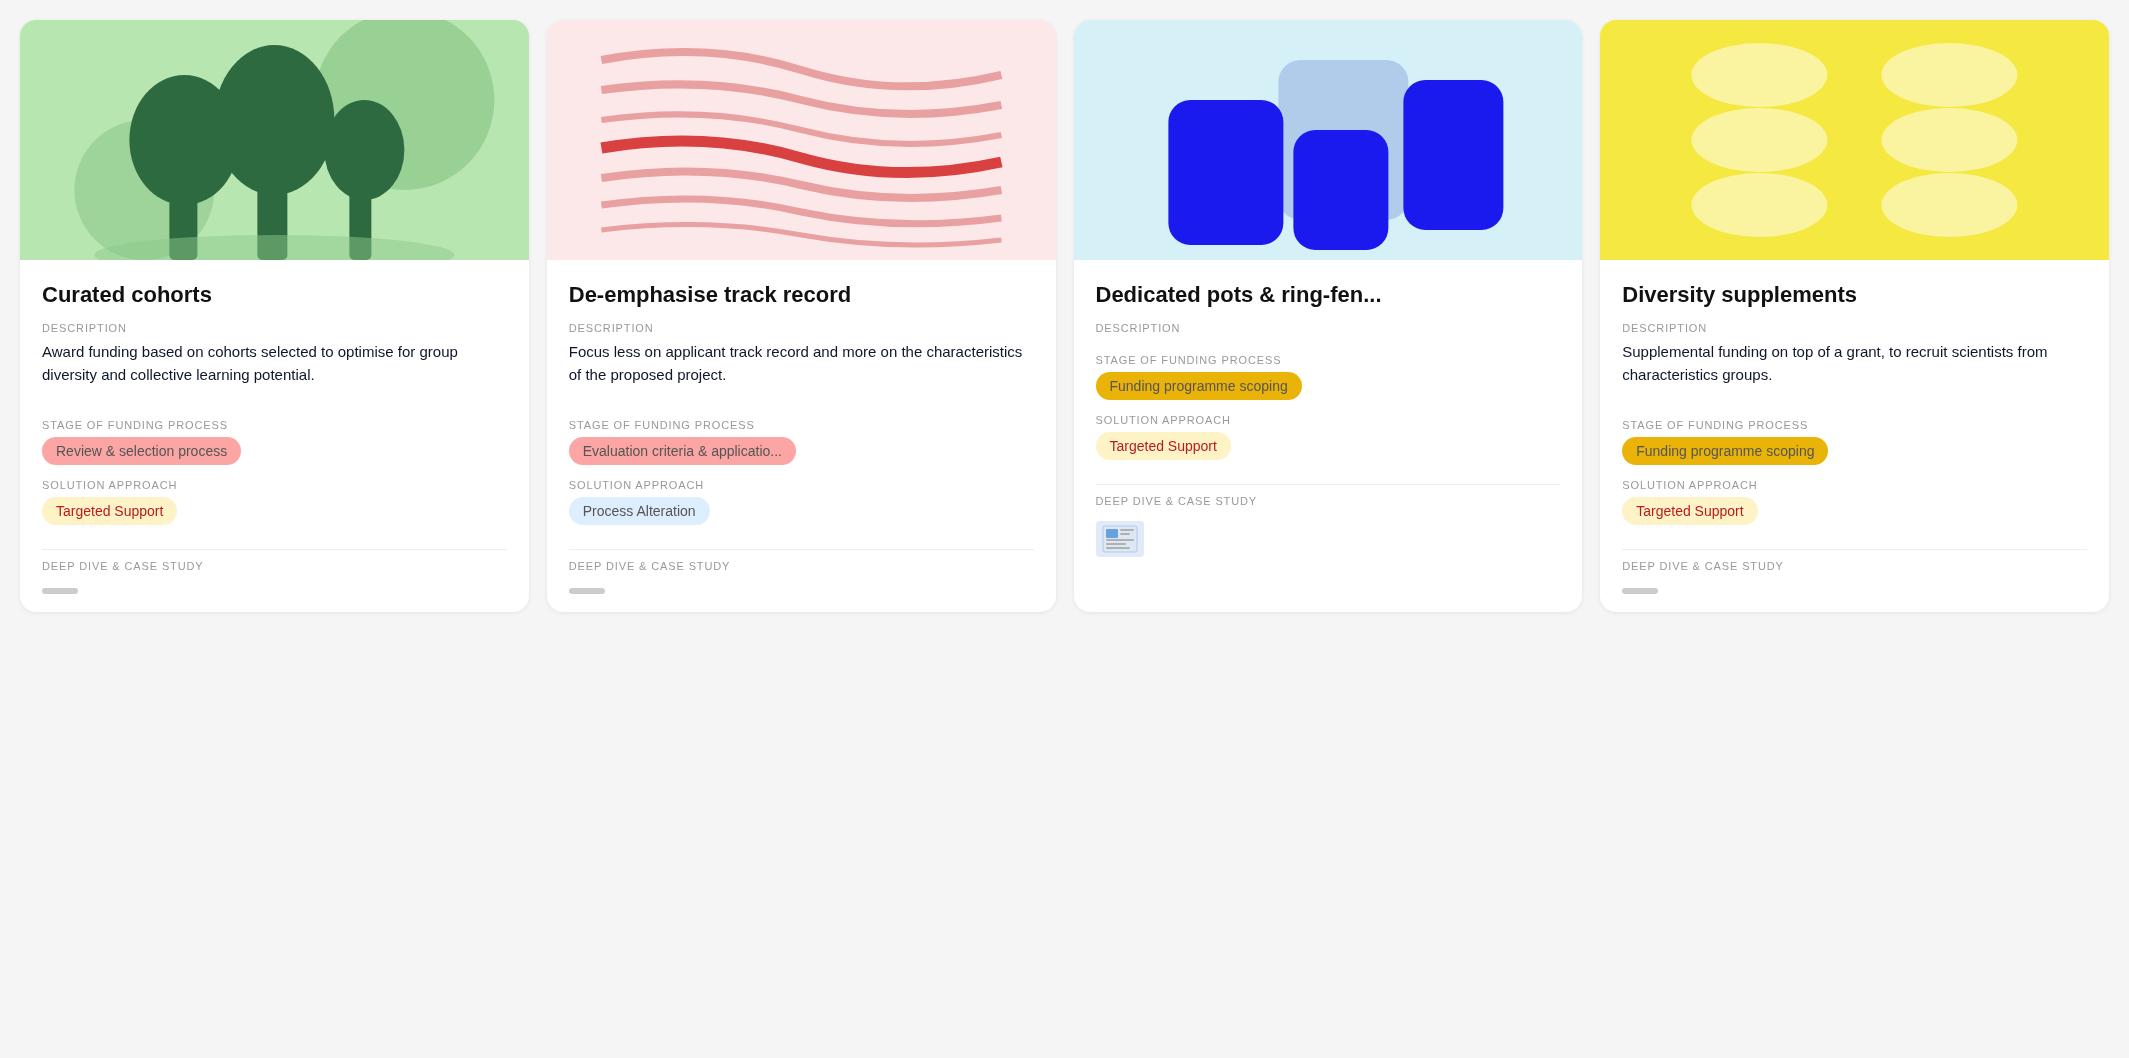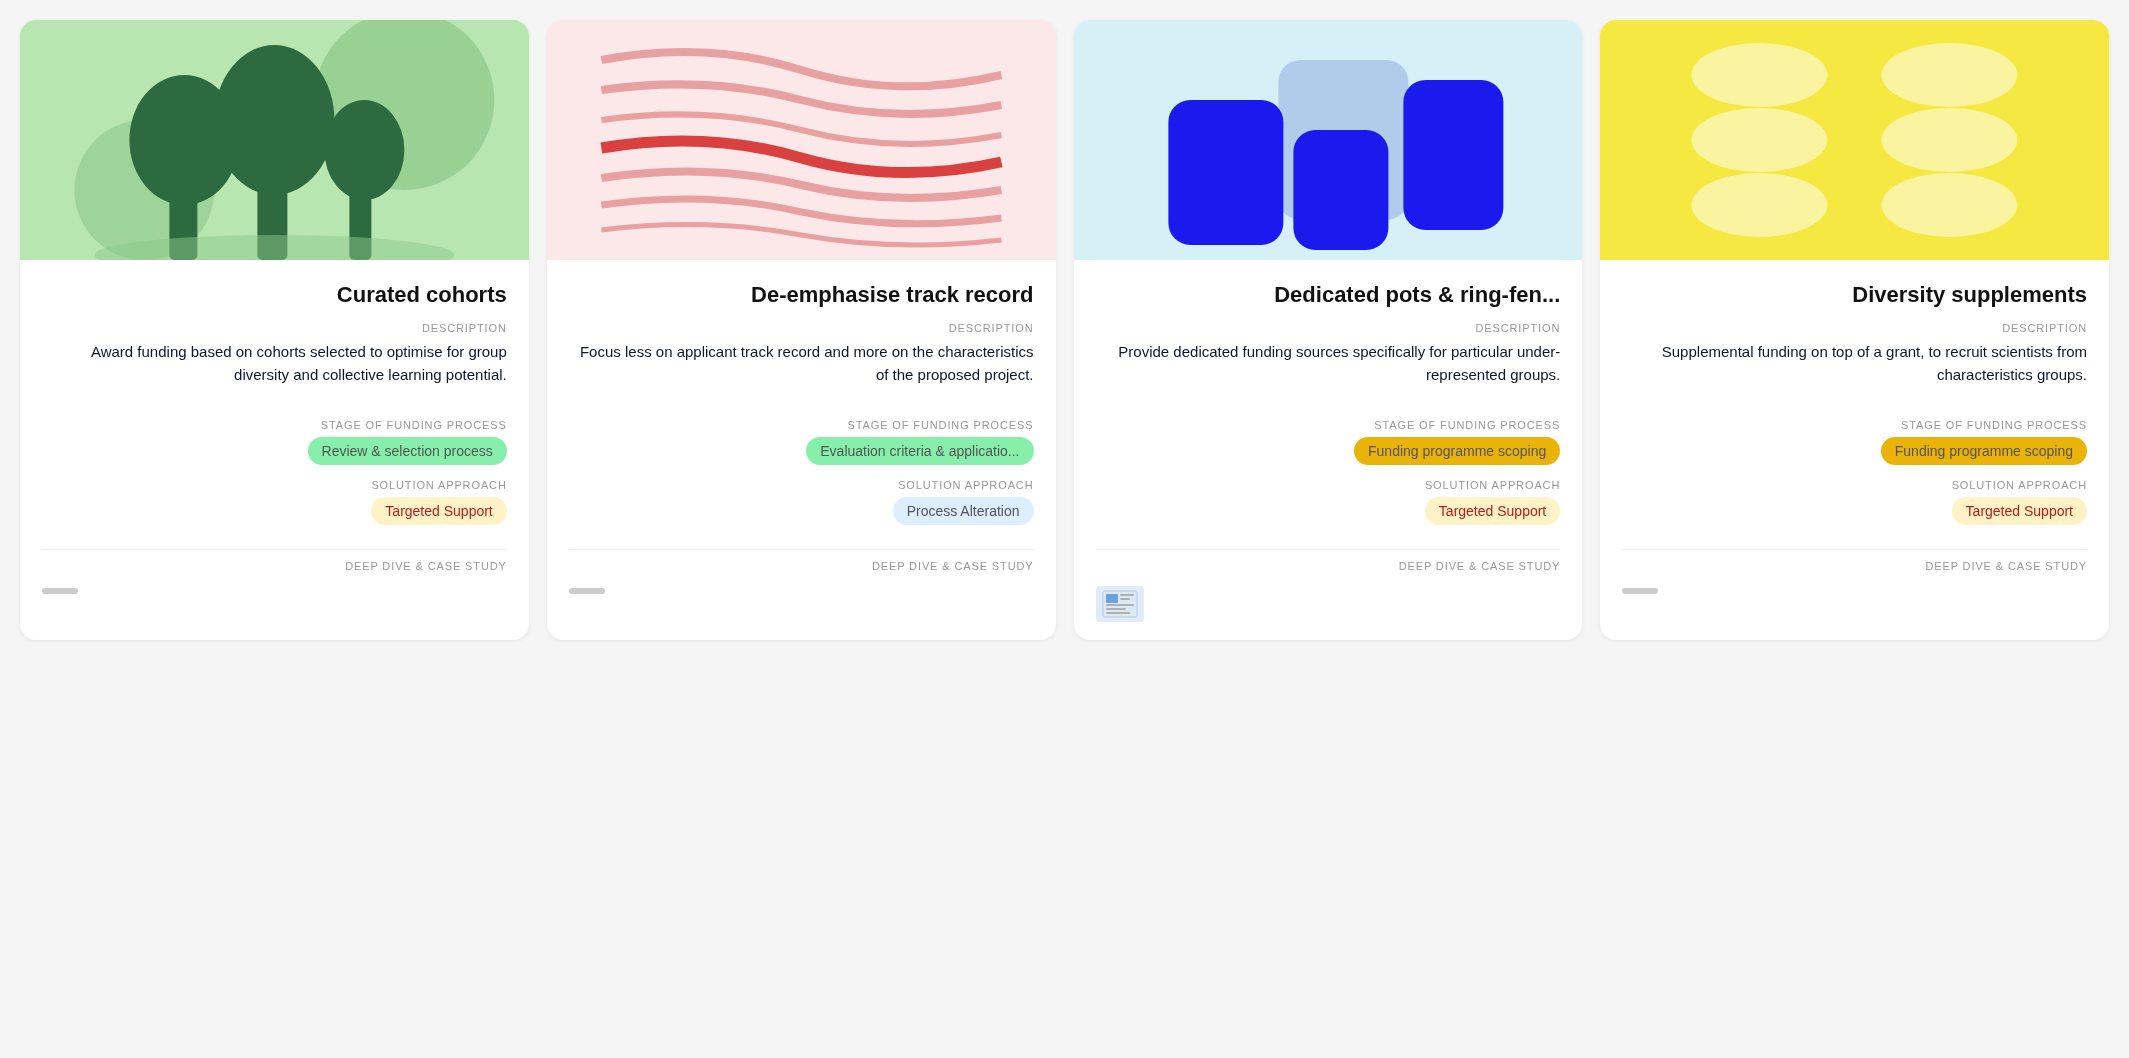--- a/index.html
+++ b/index.html
@@ -7,21 +7,20 @@
       font-family: -apple-system, BlinkMacSystemFont, 'Segoe UI', Helvetica, Arial, sans-serif;
       background: #f5f5f5;
       padding: 20px;
     }
     .cards-grid {
       display: grid;
       grid-template-columns: repeat(4, 1fr);
       gap: 18px;
       max-width: 2100px;
       margin: 0 auto;
-      text-align: right;
     }
     .card {
       background: #fff;
       border-radius: 16px;
       overflow: hidden;
       box-shadow: 0 1px 4px rgba(0,0,0,0.07);
       display: flex;
       flex-direction: column;
     }
     .card-image {
@@ -59,21 +58,21 @@
     .section-block {
       margin-bottom: 14px;
     }
     .badge {
       display: inline-block;
       padding: 6px 14px;
       border-radius: 20px;
       font-size: 14px;
       font-weight: 500;
     }
-    .badge-purple { background: #86efac; color: #555; }
+    .badge-purple { background: #fca5a5; color: #555; }
     .badge-pink-light { background: #eab308; color: #555; }
     .badge-yellow { background: #fef3c7; color: #b91c1c; }
     .badge-blue-light { background: #ddeeff; color: #555; }
 
     .divider-line {
       border: none;
       border-top: 1px solid #eee;
       margin: 10px 0 10px 0;
     }
     .deep-dive-thumb {
@@ -221,21 +220,20 @@
           <rect x="155" y="110" width="95" height="120" rx="22" fill="#1a1aee"></rect>
 
           <rect x="265" y="60" width="100" height="150" rx="22" fill="#1a1aee"></rect>
         </svg>
       </div>
     </div>
     <div class="card-body">
       <div class="card-title">Dedicated pots &amp; ring-fen...</div>
       <div class="section-block">
         <div class="section-label">DESCRIPTION</div>
-        <div class="card-description">Provide dedicated funding sources specifically for particular under-represented groups.</div>
       </div>
       <div class="section-block">
         <div class="section-label">STAGE OF FUNDING PROCESS</div>
         <span class="badge badge-pink-light">Funding programme scoping</span>
       </div>
       <div class="section-block">
         <div class="section-label">SOLUTION APPROACH</div>
         <span class="badge badge-yellow">Targeted Support</span>
       </div>
       <hr class="divider-line">

